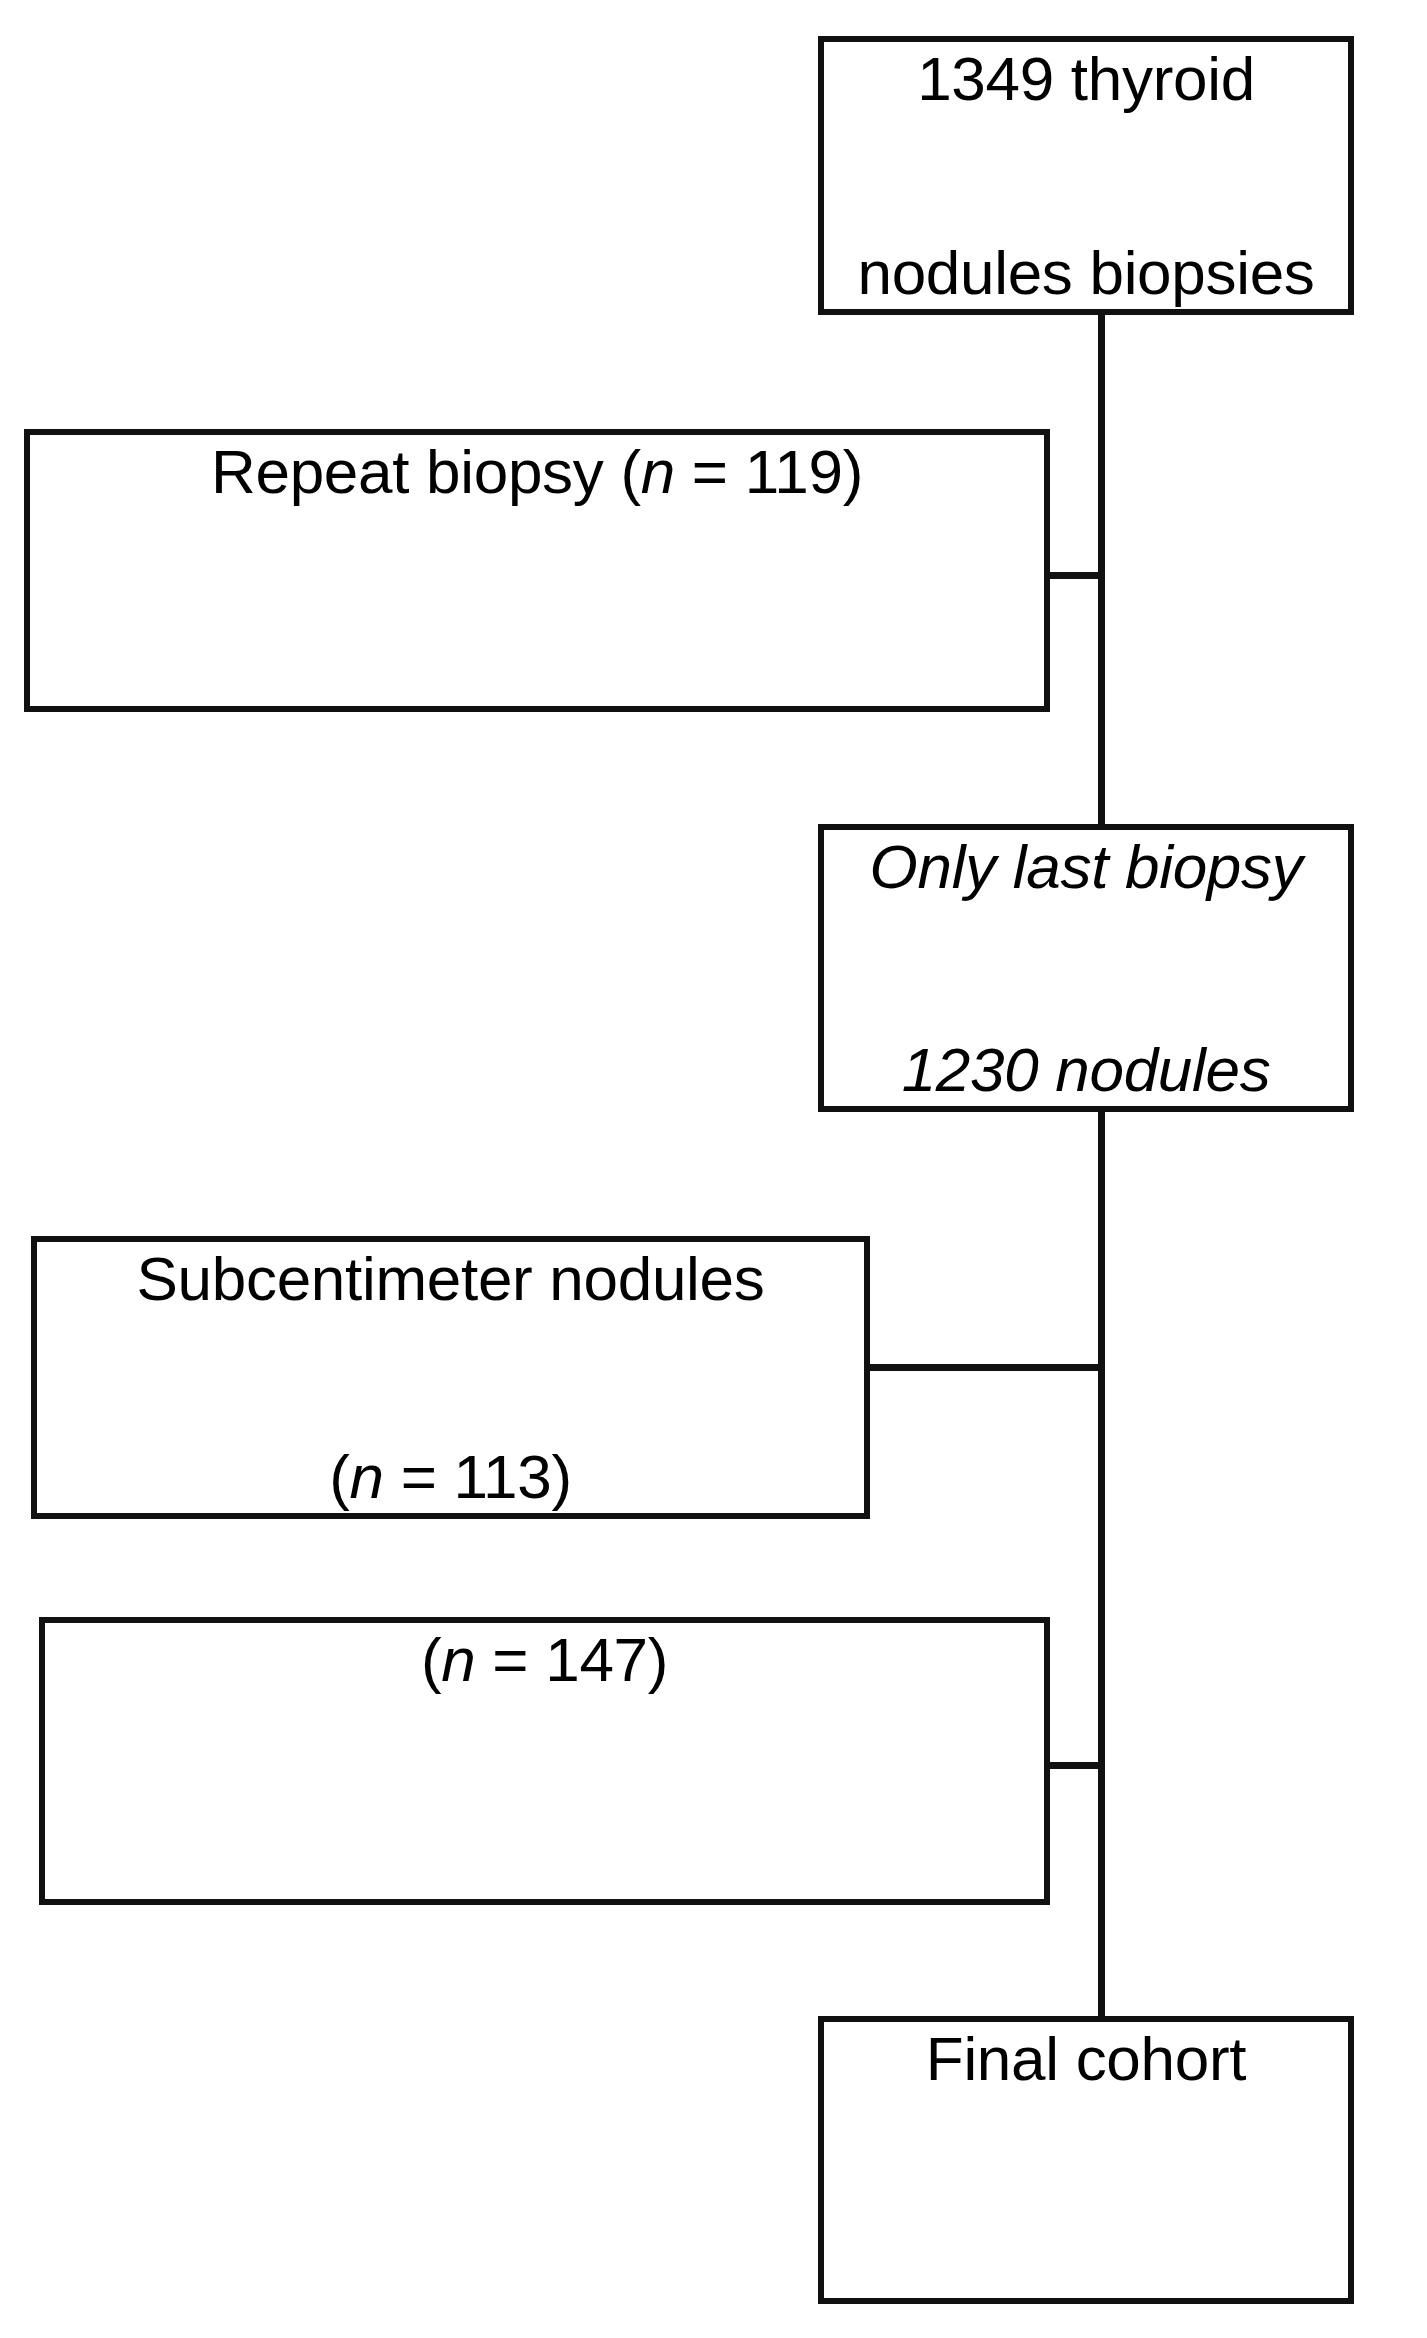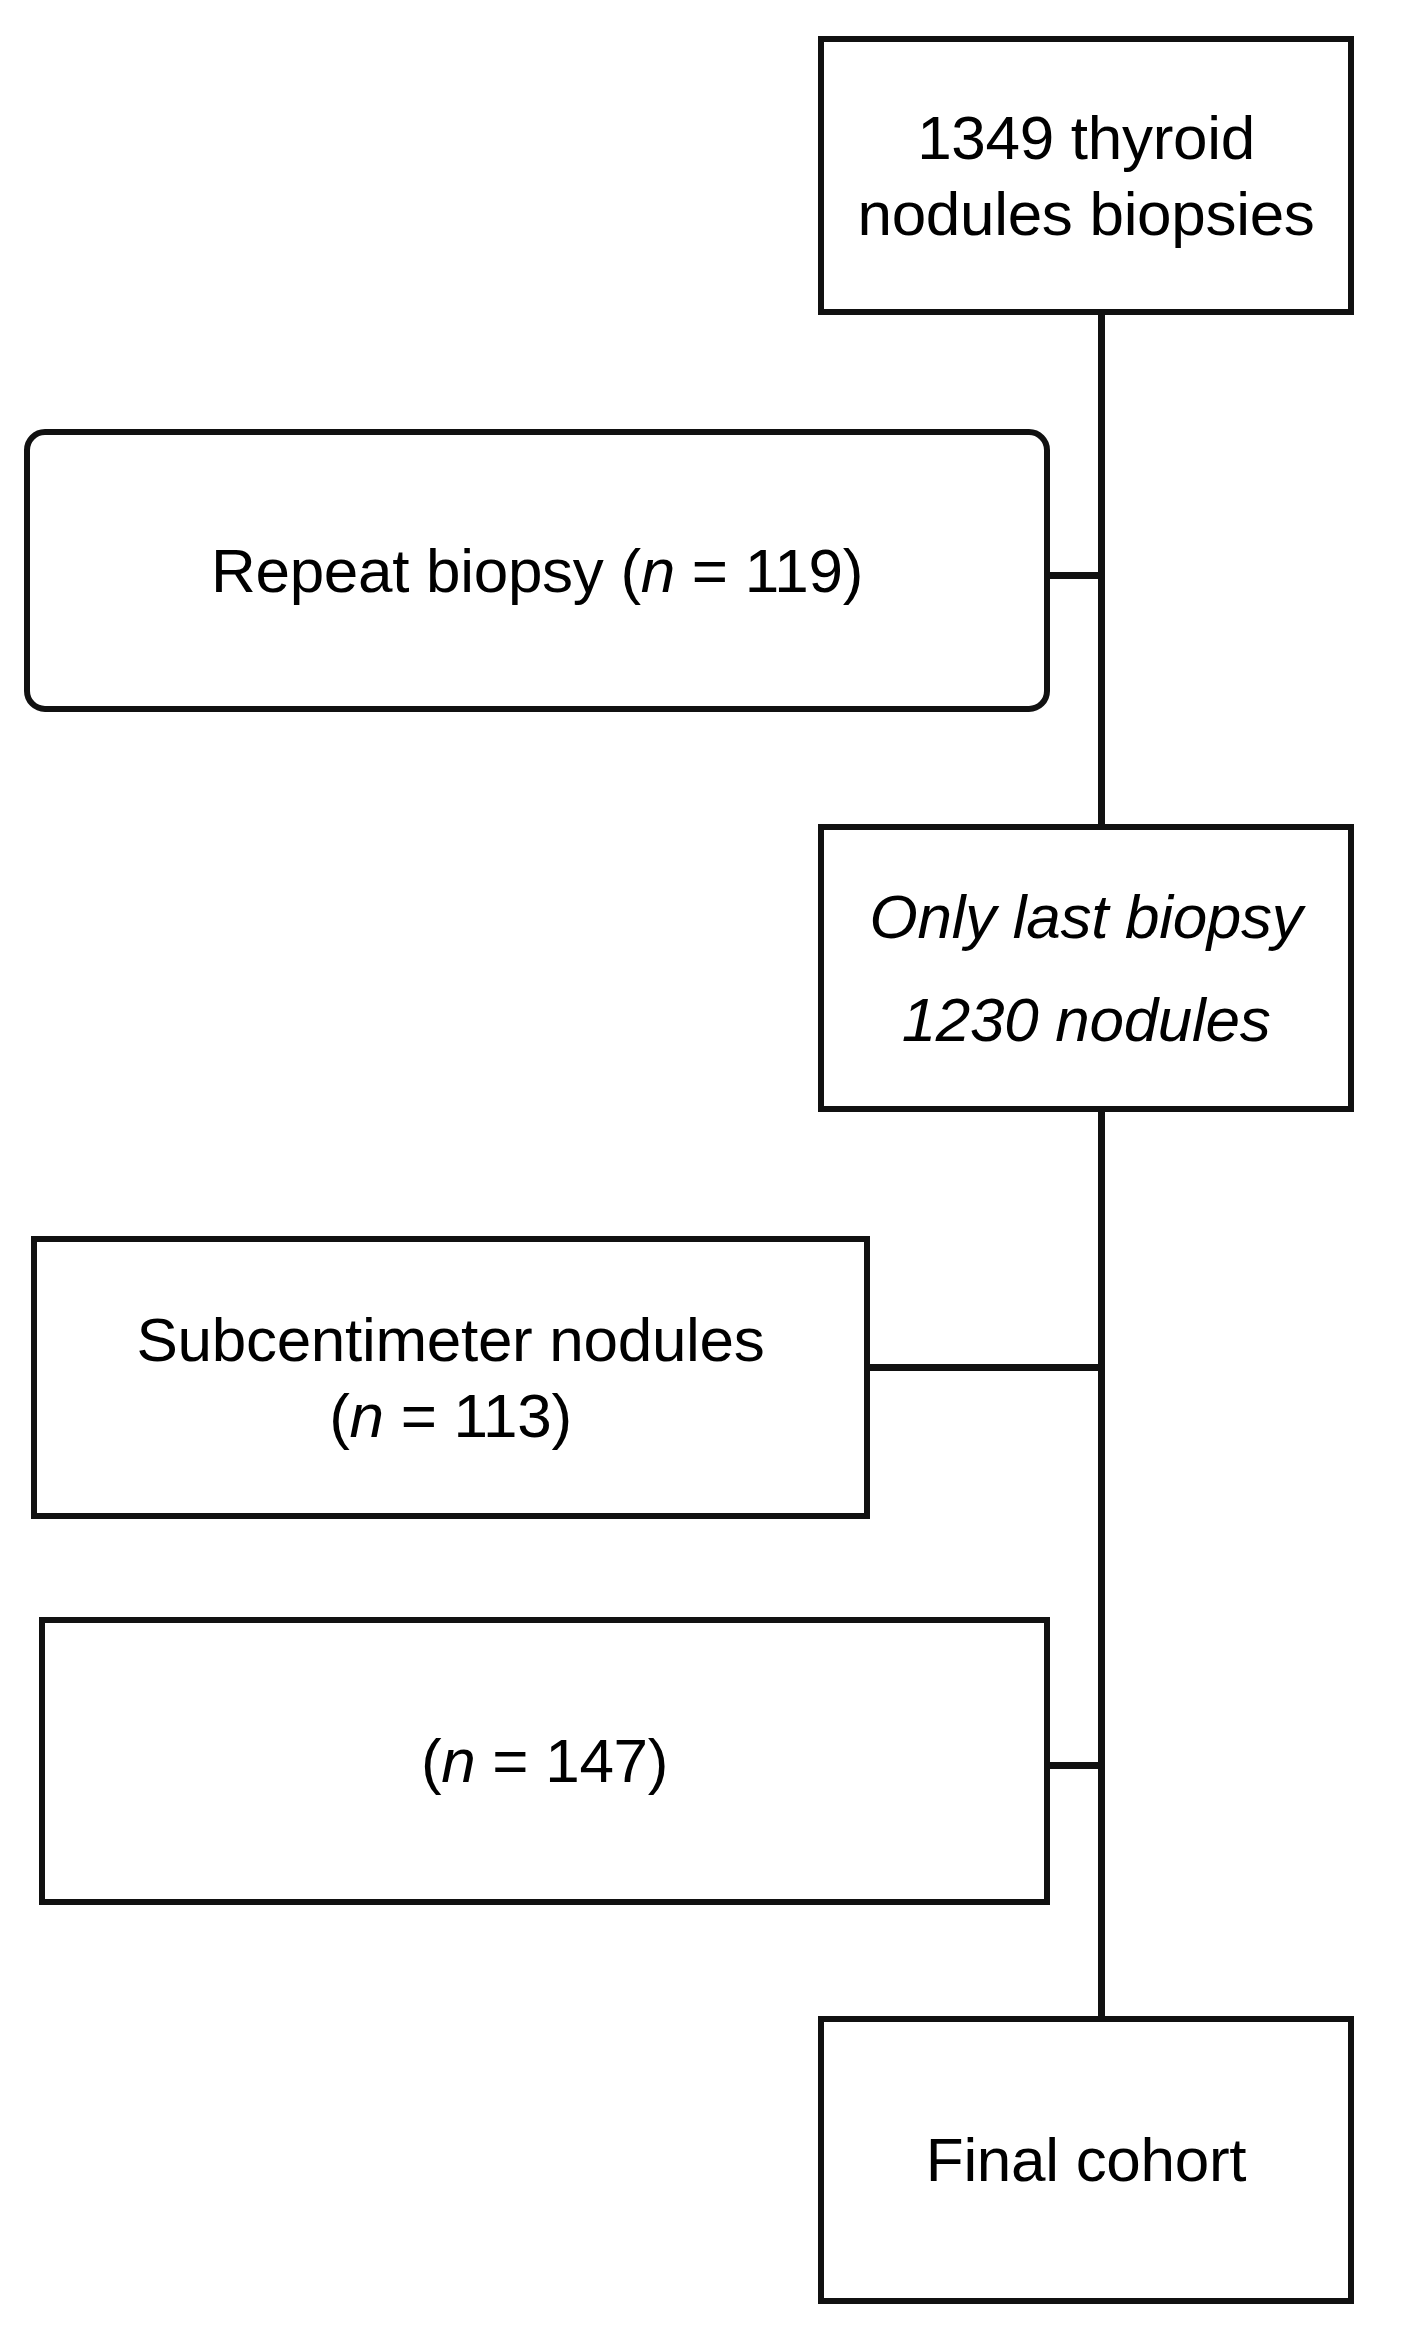--- a/index.html
+++ b/index.html
@@ -34,21 +34,21 @@
 
   
   .flow-box {
     position: absolute;
     box-sizing: border-box;
     background: #ffffff;
     border: 6px solid #111111;
     display: flex;
     flex-direction: column;
     align-items: center;
-    justify-content: center;
+    justify-content: space-between;
     text-align: center;
     line-height: 1.18;
     letter-spacing: -0.3px;
   }
   .flow-box .line {
     display: block;
     white-space: nowrap;
     font-size: 62px;
     font-weight: 400;
   }
@@ -57,21 +57,21 @@
   }
   .flow-box.two-line-loose .line + .line {
     margin-top: 30px;
   }
   .flow-box .line .ital {
     font-style: italic;
   }
 
   
   #box-source        { left: 818px;  top: 36px;   width: 536px; height: 279px; }
-  #box-repeat        { left: 24px;   top: 429px;  width: 1026px; height: 283px; border-radius: 21px; }
+  #box-repeat        { left: 24px;   top: 429px;  width: 1026px; height: 283px; }
   #box-last-biopsy   { left: 818px;  top: 824px;  width: 536px; height: 288px; font-style: italic; }
   #box-subcentimeter { left: 31px;   top: 1217px; width: 839px; height: 283px; margin-top: 19px; }
   #box-inconclusive  { left: 39px;   top: 1617px; width: 1011px; height: 288px; }
   #box-final         { left: 818px;  top: 2016px; width: 536px; height: 288px; }
 
   
   #spine-1 { left: 1098px; top: 310px;  height: 518px; }
   #spine-2 { left: 1098px; top: 1108px; height: 912px; }
   #branch-repeat        { left: 1044px; top: 572px;  width: 58px; }
   #branch-subcentimeter { left: 864px;  top: 1364px; width: 238px; }

